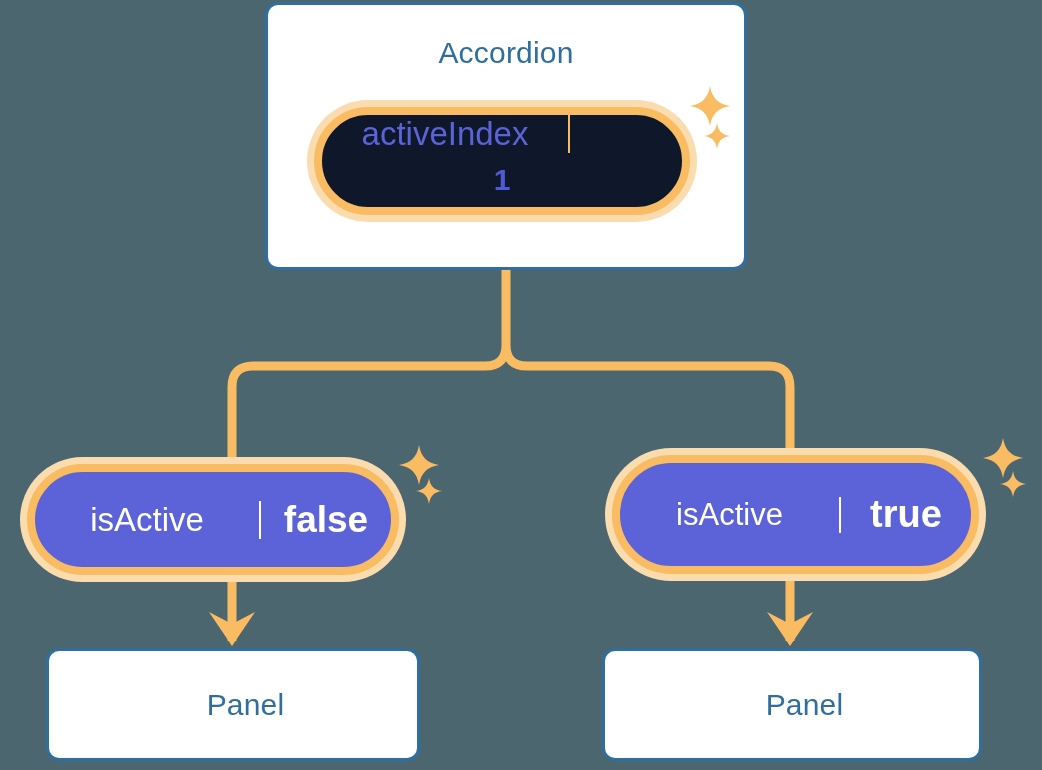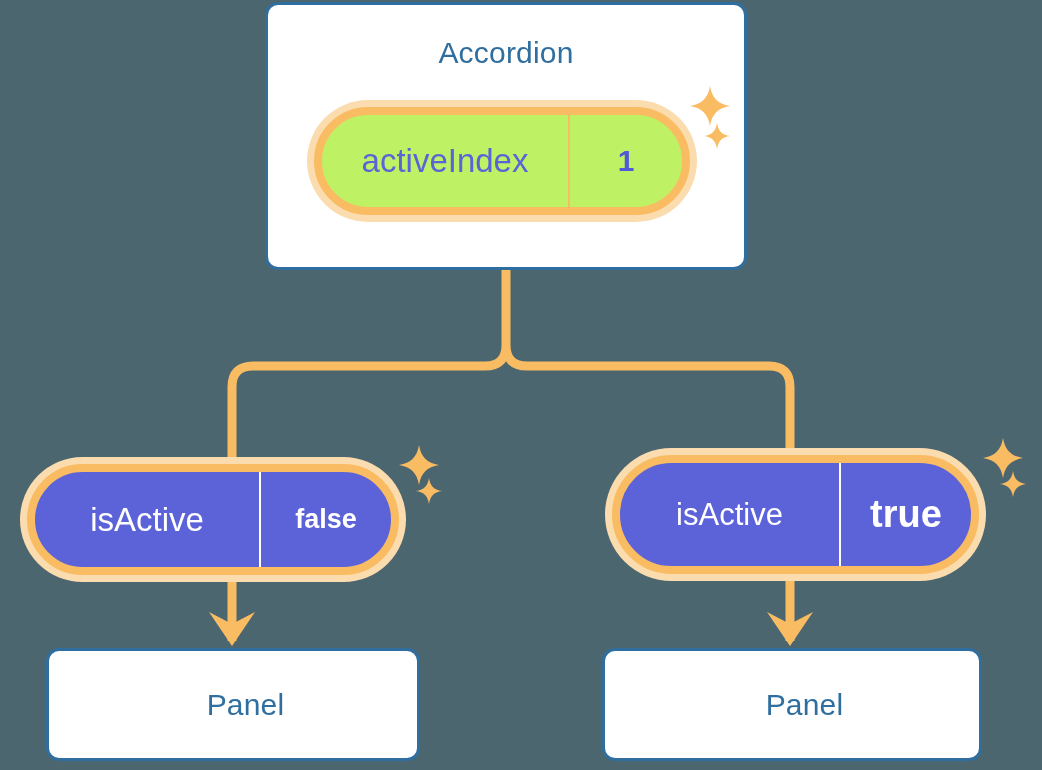--- a/index.html
+++ b/index.html
@@ -107,58 +107,60 @@
   .pill-val { flex: 1 1 auto; }
 
   
   #pill-active-index {
     left: 307px;
     top: 100px;
     width: 390px;
     height: 122px;
   }
   #pill-active-index .pill-inner {
-    background: #bef264;
+    background: #0f172a;
+    flex-direction: column;
   }
   #pill-active-index .pill-key {
     width: 248px;
     color: #5c63d8;
     font-size: 33px;
     border-right: 2px solid #f9bc63;
   }
   #pill-active-index .pill-val {
     color: #5059d6;
     font-size: 30px;
     font-weight: bold;
   }
 
   
   .pill-solid .pill-inner {
     background: #5c63d8;
     border-color: #f9bc63;
+    align-items: center;
   }
   .pill-solid .pill-key {
     color: #ffffff;
     border-right: 2px solid #ffffff;
   }
   .pill-solid .pill-val {
     color: #ffffff;
     font-weight: bold;
   }
   #pill-is-active-false {
     left: 20px;
     top: 457px;
     width: 386px;
     height: 125px;
   }
   #pill-is-active-false .pill-key {
     width: 226px;
     font-size: 33px;
   }
-  #pill-is-active-false .pill-val { font-size: 27px; }
+  #pill-is-active-false .pill-val { font-size: 37px; }
 
   #pill-is-active-true {
     left: 605px;
     top: 448px;
     width: 381px;
     height: 133px;
   }
   #pill-is-active-true .pill-key {
     width: 221px;
     font-size: 31px;

